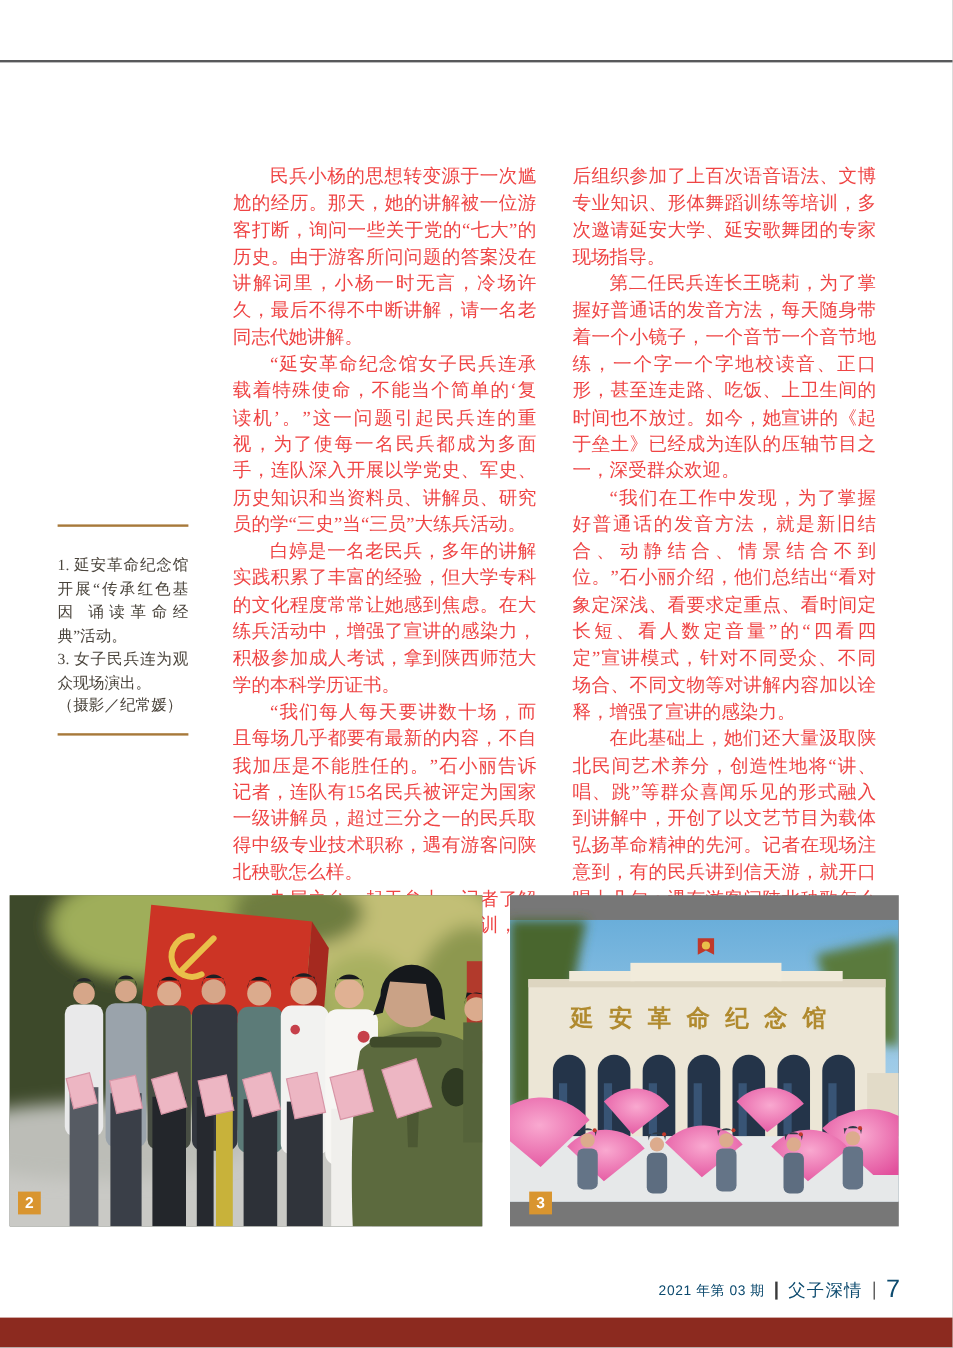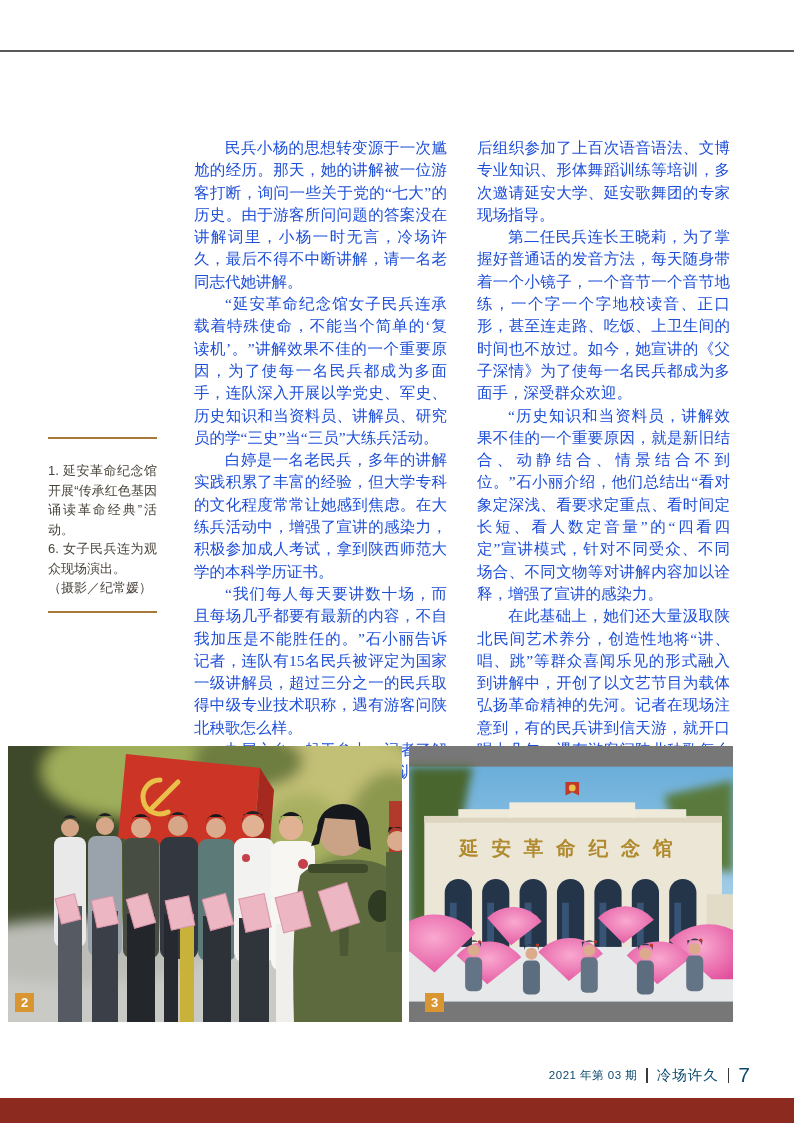--- a/index.html
+++ b/index.html
@@ -10,39 +10,39 @@
   }
   .top-rule{position:absolute;left:0;top:50px;width:794px;height:2px;background:#58595b;}
   .bottom-bar{position:absolute;left:0;top:1098px;width:794px;height:25px;background:#8c2a1f;}
 
   
   .col{position:absolute;top:137px;width:253px;}
   .col-1{left:194px;}
   .col-2{left:477px;}
   .col p{
     margin:0;text-indent:2em;text-align:justify;
-    font-size:15.5px;line-height:22.3px;color:#1d4ed8;
+    font-size:15.5px;line-height:22.3px;color:#ef4444;
     word-break:break-all;
   }
   .col p.cont{text-indent:0;}
 
   
   .caption-block{
     position:absolute;left:48px;top:437px;width:109px;
     border-top:2px solid #a7793a;border-bottom:2px solid #a7793a;
     padding:22px 0 13px 0;
-    font-family:Liberation Sans, sans-serif;
+    font-family:Liberation Serif, serif;
     font-size:13px;line-height:19.5px;color:#4a443c;
   }
   .caption-block p{margin:0;text-align:justify;word-break:break-all;}
 
   
   .photo{position:absolute;top:746px;height:276px;overflow:hidden;background:#777;}
   .photo-left{left:8px;width:394px;}
-  .photo-right{left:409px;width:324px;}
+  .photo-right{left:425px;width:324px;}
   .photo svg{display:block;width:100%;height:100%;}
   .photo-label{
     position:absolute;width:19px;height:19px;top:247px;
     background:#d9952f;color:#fff;
     font-family:"Liberation Sans", sans-serif;font-weight:bold;font-size:13px;
     display:flex;align-items:center;justify-content:center;
   }
   .photo-left .photo-label{left:7px;}
   .photo-right .photo-label{left:16px;}
 
@@ -59,35 +59,35 @@
 </style>
 </head>
 <body>
 
 <div class="page">
 
   <div class="top-rule"></div>
 
   <div class="caption-block">
     <p>1. 延安革命纪念馆开展“传承红色基因 诵读革命经典”活动。</p>
-    <p>6. 女子民兵连为观众现场演出。</p>
+    <p>3. 女子民兵连为观众现场演出。</p>
     <p>（摄影／纪常媛）</p>
   </div>
 
   <div class="col col-1">
     <p>民兵小杨的思想转变源于一次尴尬的经历。那天，她的讲解被一位游客打断，询问一些关于党的“七大”的历史。由于游客所问问题的答案没在讲解词里，小杨一时无言，冷场许久，最后不得不中断讲解，请一名老同志代她讲解。</p>
-    <p>“延安革命纪念馆女子民兵连承载着特殊使命，不能当个简单的‘复读机’。”讲解效果不佳的一个重要原因，为了使每一名民兵都成为多面手，连队深入开展以学党史、军史、历史知识和当资料员、讲解员、研究员的学“三史”当“三员”大练兵活动。</p>
+    <p>“延安革命纪念馆女子民兵连承载着特殊使命，不能当个简单的‘复读机’。”这一问题引起民兵连的重视，为了使每一名民兵都成为多面手，连队深入开展以学党史、军史、历史知识和当资料员、讲解员、研究员的学“三史”当“三员”大练兵活动。</p>
     <p>白婷是一名老民兵，多年的讲解实践积累了丰富的经验，但大学专科的文化程度常常让她感到焦虑。在大练兵活动中，增强了宣讲的感染力，积极参加成人考试，拿到陕西师范大学的本科学历证书。</p>
     <p>“我们每人每天要讲数十场，而且每场几乎都要有最新的内容，不自我加压是不能胜任的。”石小丽告诉记者，连队有15名民兵被评定为国家一级讲解员，超过三分之一的民兵取得中级专业技术职称，遇有游客问陕北秧歌怎么样。</p>
     <p>九层之台，起于垒土。记者了解到，多年来，连队坚持岗位培训，苦练基本功，先</p>
   </div>
   <div class="col col-2">
     <p class="cont">后组织参加了上百次语音语法、文博专业知识、形体舞蹈训练等培训，多次邀请延安大学、延安歌舞团的专家现场指导。</p>
-    <p>第二任民兵连长王晓莉，为了掌握好普通话的发音方法，每天随身带着一个小镜子，一个音节一个音节地练，一个字一个字地校读音、正口形，甚至连走路、吃饭、上卫生间的时间也不放过。如今，她宣讲的《父子深情》为了使每一名民兵都成为多面手，深受群众欢迎。</p>
-    <p>“历史知识和当资料员，讲解效果不佳的一个重要原因，就是新旧结合、动静结合、情景结合不到位。”石小丽介绍，他们总结出“看对象定深浅、看要求定重点、看时间定长短、看人数定音量”的“四看四定”宣讲模式，针对不同受众、不同场合、不同文物等对讲解内容加以诠释，增强了宣讲的感染力。</p>
+    <p>第二任民兵连长王晓莉，为了掌握好普通话的发音方法，每天随身带着一个小镜子，一个音节一个音节地练，一个字一个字地校读音、正口形，甚至连走路、吃饭、上卫生间的时间也不放过。如今，她宣讲的《起于垒土》已经成为连队的压轴节目之一，深受群众欢迎。</p>
+    <p>“我们在工作中发现，为了掌握好普通话的发音方法，就是新旧结合、动静结合、情景结合不到位。”石小丽介绍，他们总结出“看对象定深浅、看要求定重点、看时间定长短、看人数定音量”的“四看四定”宣讲模式，针对不同受众、不同场合、不同文物等对讲解内容加以诠释，增强了宣讲的感染力。</p>
     <p>在此基础上，她们还大量汲取陕北民间艺术养分，创造性地将“讲、唱、跳”等群众喜闻乐见的形式融入到讲解中，开创了以文艺节目为载体弘扬革命精神的先河。记者在现场注意到，有的民兵讲到信天游，就开口唱上几句；遇有游客问陕北秧歌怎么样，就会扭上几步；讲解中途休息时，穿插演几个具有当年延安特色的小品。</p>
   </div>
 
   <div class="photo photo-left">
     <svg viewBox="0 0 394 276">
       <defs>
         <filter id="b1" x="-40%" y="-40%" width="180%" height="180%">
             <feGaussianBlur stdDeviation="7"></feGaussianBlur>
           </filter>
         <linearGradient id="fol" x1="0" y1="0" x2="0" y2="1">
@@ -294,20 +294,20 @@
             <rect x="326" y="222" width="20" height="42" rx="6" fill="#647487"></rect>
           </g>
       </g>
     </svg>
     <div class="photo-label">3</div>
   </div>
 
   <div class="footer">
     <span class="issue">2021 年第 03 期</span>
     <span class="vbar"></span>
-    <span class="magazine">冷场许久</span>
+    <span class="magazine">父子深情</span>
     <span class="vbar"></span>
     <span class="pagenum">7</span>
   </div>
 
   <div class="bottom-bar"></div>
 
 </div>
 
 </body></html>

